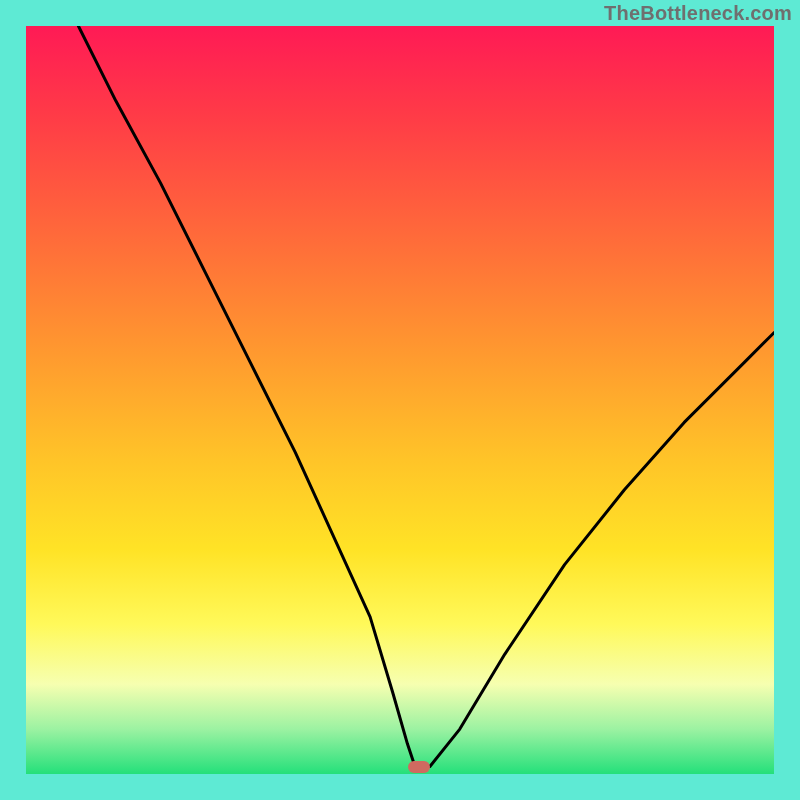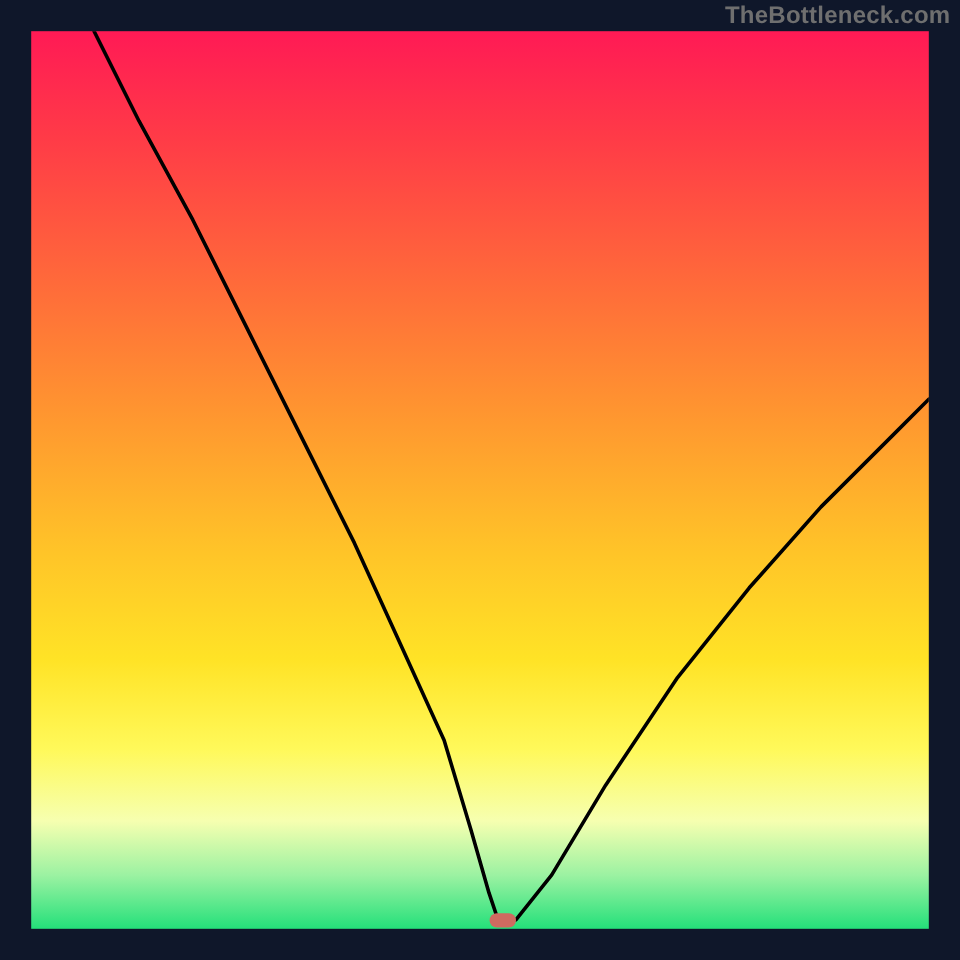--- a/index.html
+++ b/index.html
@@ -8,21 +8,21 @@
     width: 800px;
     height: 800px;
     background: #000;
     font-family: Arial, Helvetica, sans-serif;
     overflow: hidden;
   }
   .frame {
     position: relative;
     width: 800px;
     height: 800px;
-    background: #0f172a;
+    background: #5eead4;
   }
   .watermark {
     position: absolute;
     top: 2px;
     right: 8px;
     color: #6f6f6f;
     font-size: 20px;
     font-weight: 600;
     letter-spacing: 0.2px;
     z-index: 5;

